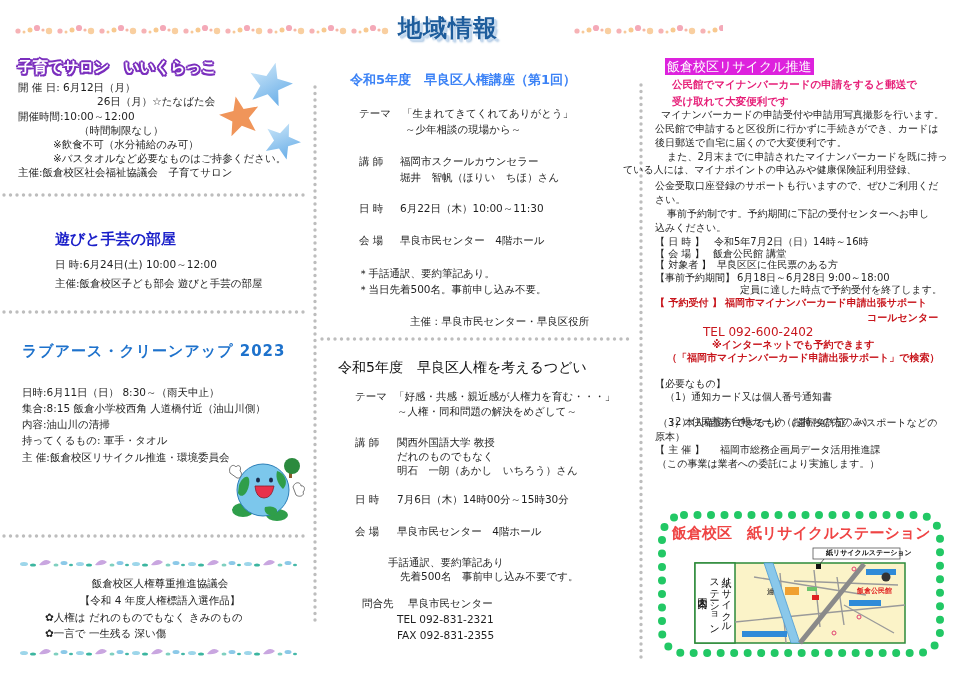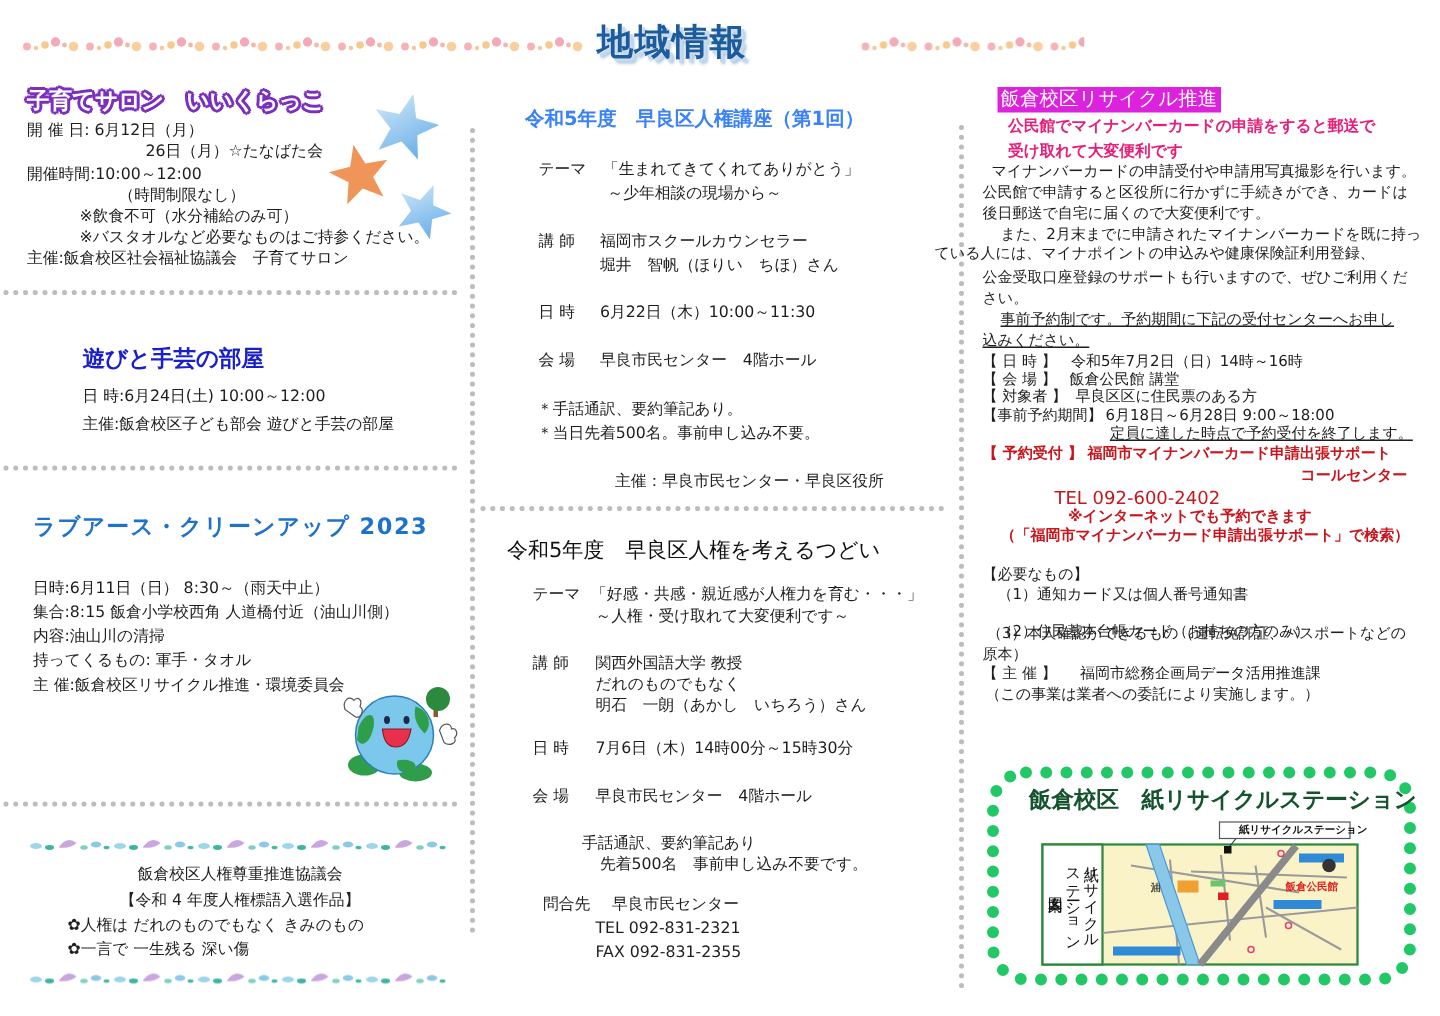--- a/index.html
+++ b/index.html
@@ -24,23 +24,23 @@
   .h-asobi { position:absolute; white-space:nowrap; font-size:15px; line-height:18px; font-weight:bold; color:#1a1fc9; }
   .h-clean { position:absolute; white-space:nowrap; font-size:15px; line-height:18px; font-weight:bold; color:#1e72cc; letter-spacing:1px; }
   .h-lec1 { position:absolute; white-space:nowrap; font-size:13px; line-height:18px; font-weight:bold; color:#3b82f6; }
   .h-lec2 { position:absolute; white-space:nowrap; font-size:14px; line-height:20px; color:#111; }
   .badge {
     position:absolute; white-space:nowrap; font-size:13px; line-height:17px; height:17px;
     background:#dd22dd; color:#ffffff; padding:0 2px;
   }
   .sub { position:absolute; white-space:nowrap; font-size:10.5px; line-height:14px; font-weight:bold; color:#e61f78; }
   .red { color:#c8161d; font-weight:bold; }
-  .ul { text-decoration:underline; }
+  .ul { }
   .center-box { position:absolute; left:20px; width:280px; text-align:center; white-space:nowrap; font-size:10.5px; line-height:14px; }
-  .rc-title { position:absolute; white-space:nowrap; font-size:15px; line-height:18px; font-weight:bold; color:#14532d;margin-left:14px; }
+  .rc-title { position:absolute; white-space:nowrap; font-size:15px; line-height:18px; font-weight:bold; color:#ef4444; }
   .vtext { position:absolute; writing-mode:vertical-rl; font-size:10px; line-height:12px; color:#111; white-space:nowrap; }
   .maplbl { position:absolute; white-space:nowrap; font-size:7px; line-height:8px;padding-left:10px; }
 </style>
 </head>
 <body>
 
 <div id="page">
 
   <svg class="abs" style="left:0;top:0" width="960" height="677">
     <g stroke="#bdbdbd" stroke-width="3.4" stroke-linecap="round" stroke-dasharray="0 6.5" fill="none">
@@ -192,21 +192,21 @@
     <span class="t" style="left:400px;top:233px">早良市民センター　4階ホール</span>
     <span class="t" style="left:358px;top:266px">＊手話通訳、要約筆記あり。</span>
     <span class="t" style="left:358px;top:282px">＊当日先着500名。事前申し込み不要。</span>
     <span class="t" style="left:410px;top:314px">主催：早良市民センター・早良区役所</span>
   </section>
 
   <section>
     <div class="h-lec2" style="left:338px;top:357px">令和5年度　早良区人権を考えるつどい</div>
     <span class="t" style="left:355px;top:389px">テーマ</span>
     <span class="t" style="left:394px;top:389px">「好感・共感・親近感が人権力を育む・・・」</span>
-    <span class="t" style="left:397px;top:404px">～人権・受け取れて大変便利です～</span>
+    <span class="t" style="left:397px;top:404px">～人権・同和問題の解決をめざして～</span>
     <span class="t" style="left:355px;top:435px">講 師</span>
     <span class="t" style="left:397px;top:435px">関西外国語大学 教授</span>
     <span class="t" style="left:397px;top:449px">だれのものでもなく</span>
     <span class="t" style="left:397px;top:463px">明石　一朗（あかし　いちろう）さん</span>
     <span class="t" style="left:355px;top:492px">日 時</span>
     <span class="t" style="left:397px;top:492px">7月6日（木）14時00分～15時30分</span>
     <span class="t" style="left:355px;top:524px">会 場</span>
     <span class="t" style="left:397px;top:524px">早良市民センター　4階ホール</span>
     <span class="t" style="left:388px;top:555px">手話通訳、要約筆記あり</span>
     <span class="t" style="left:400px;top:569px">先着500名　事前申し込み不要です。</span>

